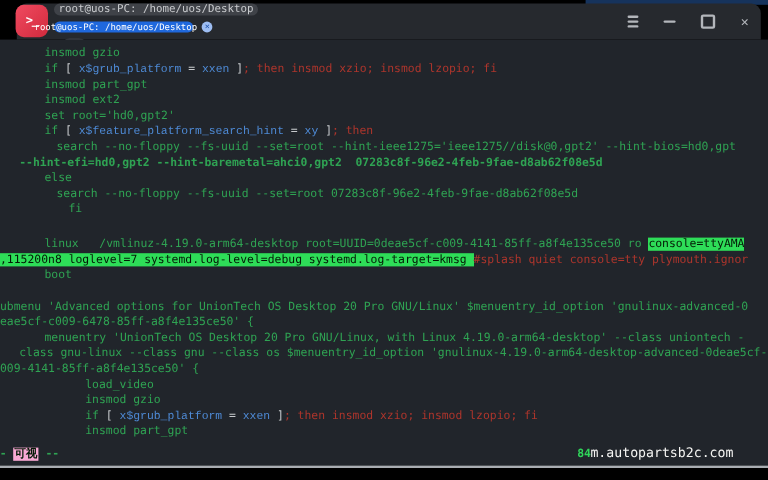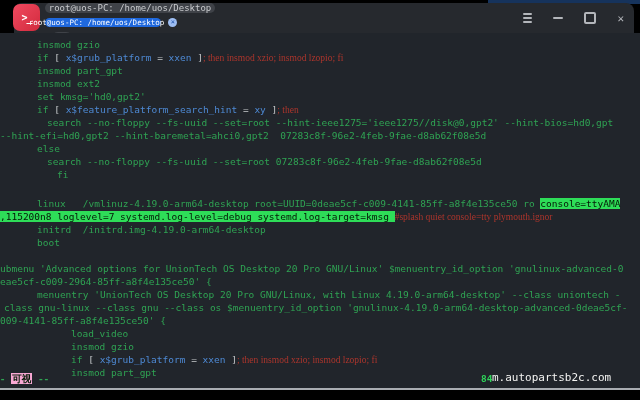--- a/index.html
+++ b/index.html
@@ -45,22 +45,22 @@
   .term{
     position:absolute;top:33px;left:0;right:0;bottom:12px;
     background:#21252b;overflow:hidden;
   }
   .tlines{padding-top:5px;}
   .tline{
     height:13px;line-height:13px;font-size:9.5px;white-space:pre;
     color:#2fa353;
   }
   .sg{color:#2fa353;}
-  .sb{color:#4e8ad5;}
-  .sr{color:#ad352c;font-family:Liberation Serif, serif;}
+  .sb{color:#4e8ad5;font-family:Liberation Mono, monospace;}
+  .sr{color:#ad352c;}
   .sw{color:#c6c9cc;}
   .sh{background:#2edd58;color:#041a06;}
   
   .statusline{
     position:absolute;left:-6px;bottom:3px;height:13px;line-height:13px;
     font-size:9.5px;white-space:pre;color:#2fa353;font-weight:bold;
   }
   .mode-hl{background:#f9a8d4;color:#041a06;padding:0 1px;margin-top:12px;}
   .ruler{
     position:absolute;left:481px;bottom:4px;font-size:9.5px;color:#2fd45a;font-weight:bold;
@@ -100,36 +100,35 @@
     <div class="close-icon">✕</div>
   </div>
 </div>
 
 <div class="term">
   <div class="tlines">
       <div class="tline" style="padding-left: 37px;"><span class="sg">insmod gzio</span></div>
       <div class="tline" style="padding-left: 37px;"><span class="sg">if </span><span class="sw">[ </span><span class="sb">x$grub_platform</span><span class="sw"> = </span><span class="sb">xxen</span><span class="sw"> ]</span><span class="sr">; then insmod xzio; insmod lzopio; fi</span></div>
       <div class="tline" style="padding-left: 37px;"><span class="sg">insmod part_gpt</span></div>
       <div class="tline" style="padding-left: 37px;"><span class="sg">insmod ext2</span></div>
-      <div class="tline" style="padding-left: 37px;"><span class="sg">set kmsg='hd0,gpt2'</span></div>
+      <div class="tline" style="padding-left: 37px;"><span class="sg">set root='hd0,gpt2'</span></div>
       <div class="tline" style="padding-left: 37px;"><span class="sg">if </span><span class="sw">[ </span><span class="sb">x$feature_platform_search_hint</span><span class="sw"> = </span><span class="sb">xy</span><span class="sw"> ]</span><span class="sr">; then</span></div>
       <div class="tline" style="padding-left: 47px;"><span class="sg">search --no-floppy --fs-uuid --set=root --hint-ieee1275='ieee1275//disk@0,gpt2' --hint-bios=hd0,gpt</span></div>
-      <div class="tline" style="padding-left: 0px;"><span class="sg">--hint-efi=hd0,gpt2 --hint-baremetal=ahci0,gpt2  07283c8f-96e2-4feb-9fae-d8ab62f08e5d</span></div>
+      <div class="tline" style="padding-left: 16px; font-weight: bold;"><span class="sg">--hint-efi=hd0,gpt2 --hint-baremetal=ahci0,gpt2  07283c8f-96e2-4feb-9fae-d8ab62f08e5d</span></div>
       <div class="tline" style="padding-left: 37px;"><span class="sg">else</span></div>
       <div class="tline" style="padding-left: 47px;"><span class="sg">search --no-floppy --fs-uuid --set=root 07283c8f-96e2-4feb-9fae-d8ab62f08e5d</span></div>
       <div class="tline" style="padding-left: 37px; margin-left: 20px;"><span class="sg">fi</span></div>
       <div class="tline" style="padding-left: 37px; margin-top: 16px;"><span class="sg">linux   /vmlinuz-4.19.0-arm64-desktop root=UUID=0deae5cf-c009-4141-85ff-a8f4e135ce50 ro </span><span class="sh">console=ttyAMA</span></div>
       <div class="tline" style="padding-left: 0px;"><span class="sh">,115200n8 loglevel=7 systemd.log-level=debug systemd.log-target=kmsg </span><span class="sr">#splash quiet console=tty plymouth.ignor</span></div>
-      <div class="tline" style="padding-left: 37px;"><span class="sg">initrd  /initrd.img-4.19.0-arm64-desktop</span></div>
       <div class="tline" style="padding-left: 37px;"><span class="sg">boot</span></div>
       <div class="tline" style="padding-left: 0px;"> </div>
       <div class="tline" style="padding-left: 0px;"><span class="sg">ubmenu 'Advanced options for UnionTech OS Desktop 20 Pro GNU/Linux' $menuentry_id_option 'gnulinux-advanced-0</span></div>
-      <div class="tline" style="padding-left: 0px;"><span class="sg">eae5cf-c009-2964-85ff-a8f4e135ce50' {</span></div>
+      <div class="tline" style="padding-left: 0px;"><span class="sg">eae5cf-c009-6478-85ff-a8f4e135ce50' {</span></div>
       <div class="tline" style="padding-left: 37px;"><span class="sg">menuentry 'UnionTech OS Desktop 20 Pro GNU/Linux, with Linux 4.19.0-arm64-desktop' --class uniontech -</span></div>
-      <div class="tline" style="padding-left: 4px;"><span class="sg">class gnu-linux --class gnu --class os $menuentry_id_option 'gnulinux-4.19.0-arm64-desktop-advanced-0deae5cf-</span></div>
+      <div class="tline" style="padding-left: 16px;"><span class="sg">class gnu-linux --class gnu --class os $menuentry_id_option 'gnulinux-4.19.0-arm64-desktop-advanced-0deae5cf-</span></div>
       <div class="tline" style="padding-left: 0px;"><span class="sg">009-4141-85ff-a8f4e135ce50' {</span></div>
       <div class="tline" style="padding-left: 71px;"><span class="sg">load_video</span></div>
       <div class="tline" style="padding-left: 71px;"><span class="sg">insmod gzio</span></div>
       <div class="tline" style="padding-left: 71px;"><span class="sg">if </span><span class="sw">[ </span><span class="sb">x$grub_platform</span><span class="sw"> = </span><span class="sb">xxen</span><span class="sw"> ]</span><span class="sr">; then insmod xzio; insmod lzopio; fi</span></div>
       <div class="tline" style="padding-left: 71px;"><span class="sg">insmod part_gpt</span></div>
     </div>
   <div class="statusline"><span>-- </span><span class="mode-hl">可视</span><span> --</span></div>
   <div class="ruler">84</div>
 </div>
 

